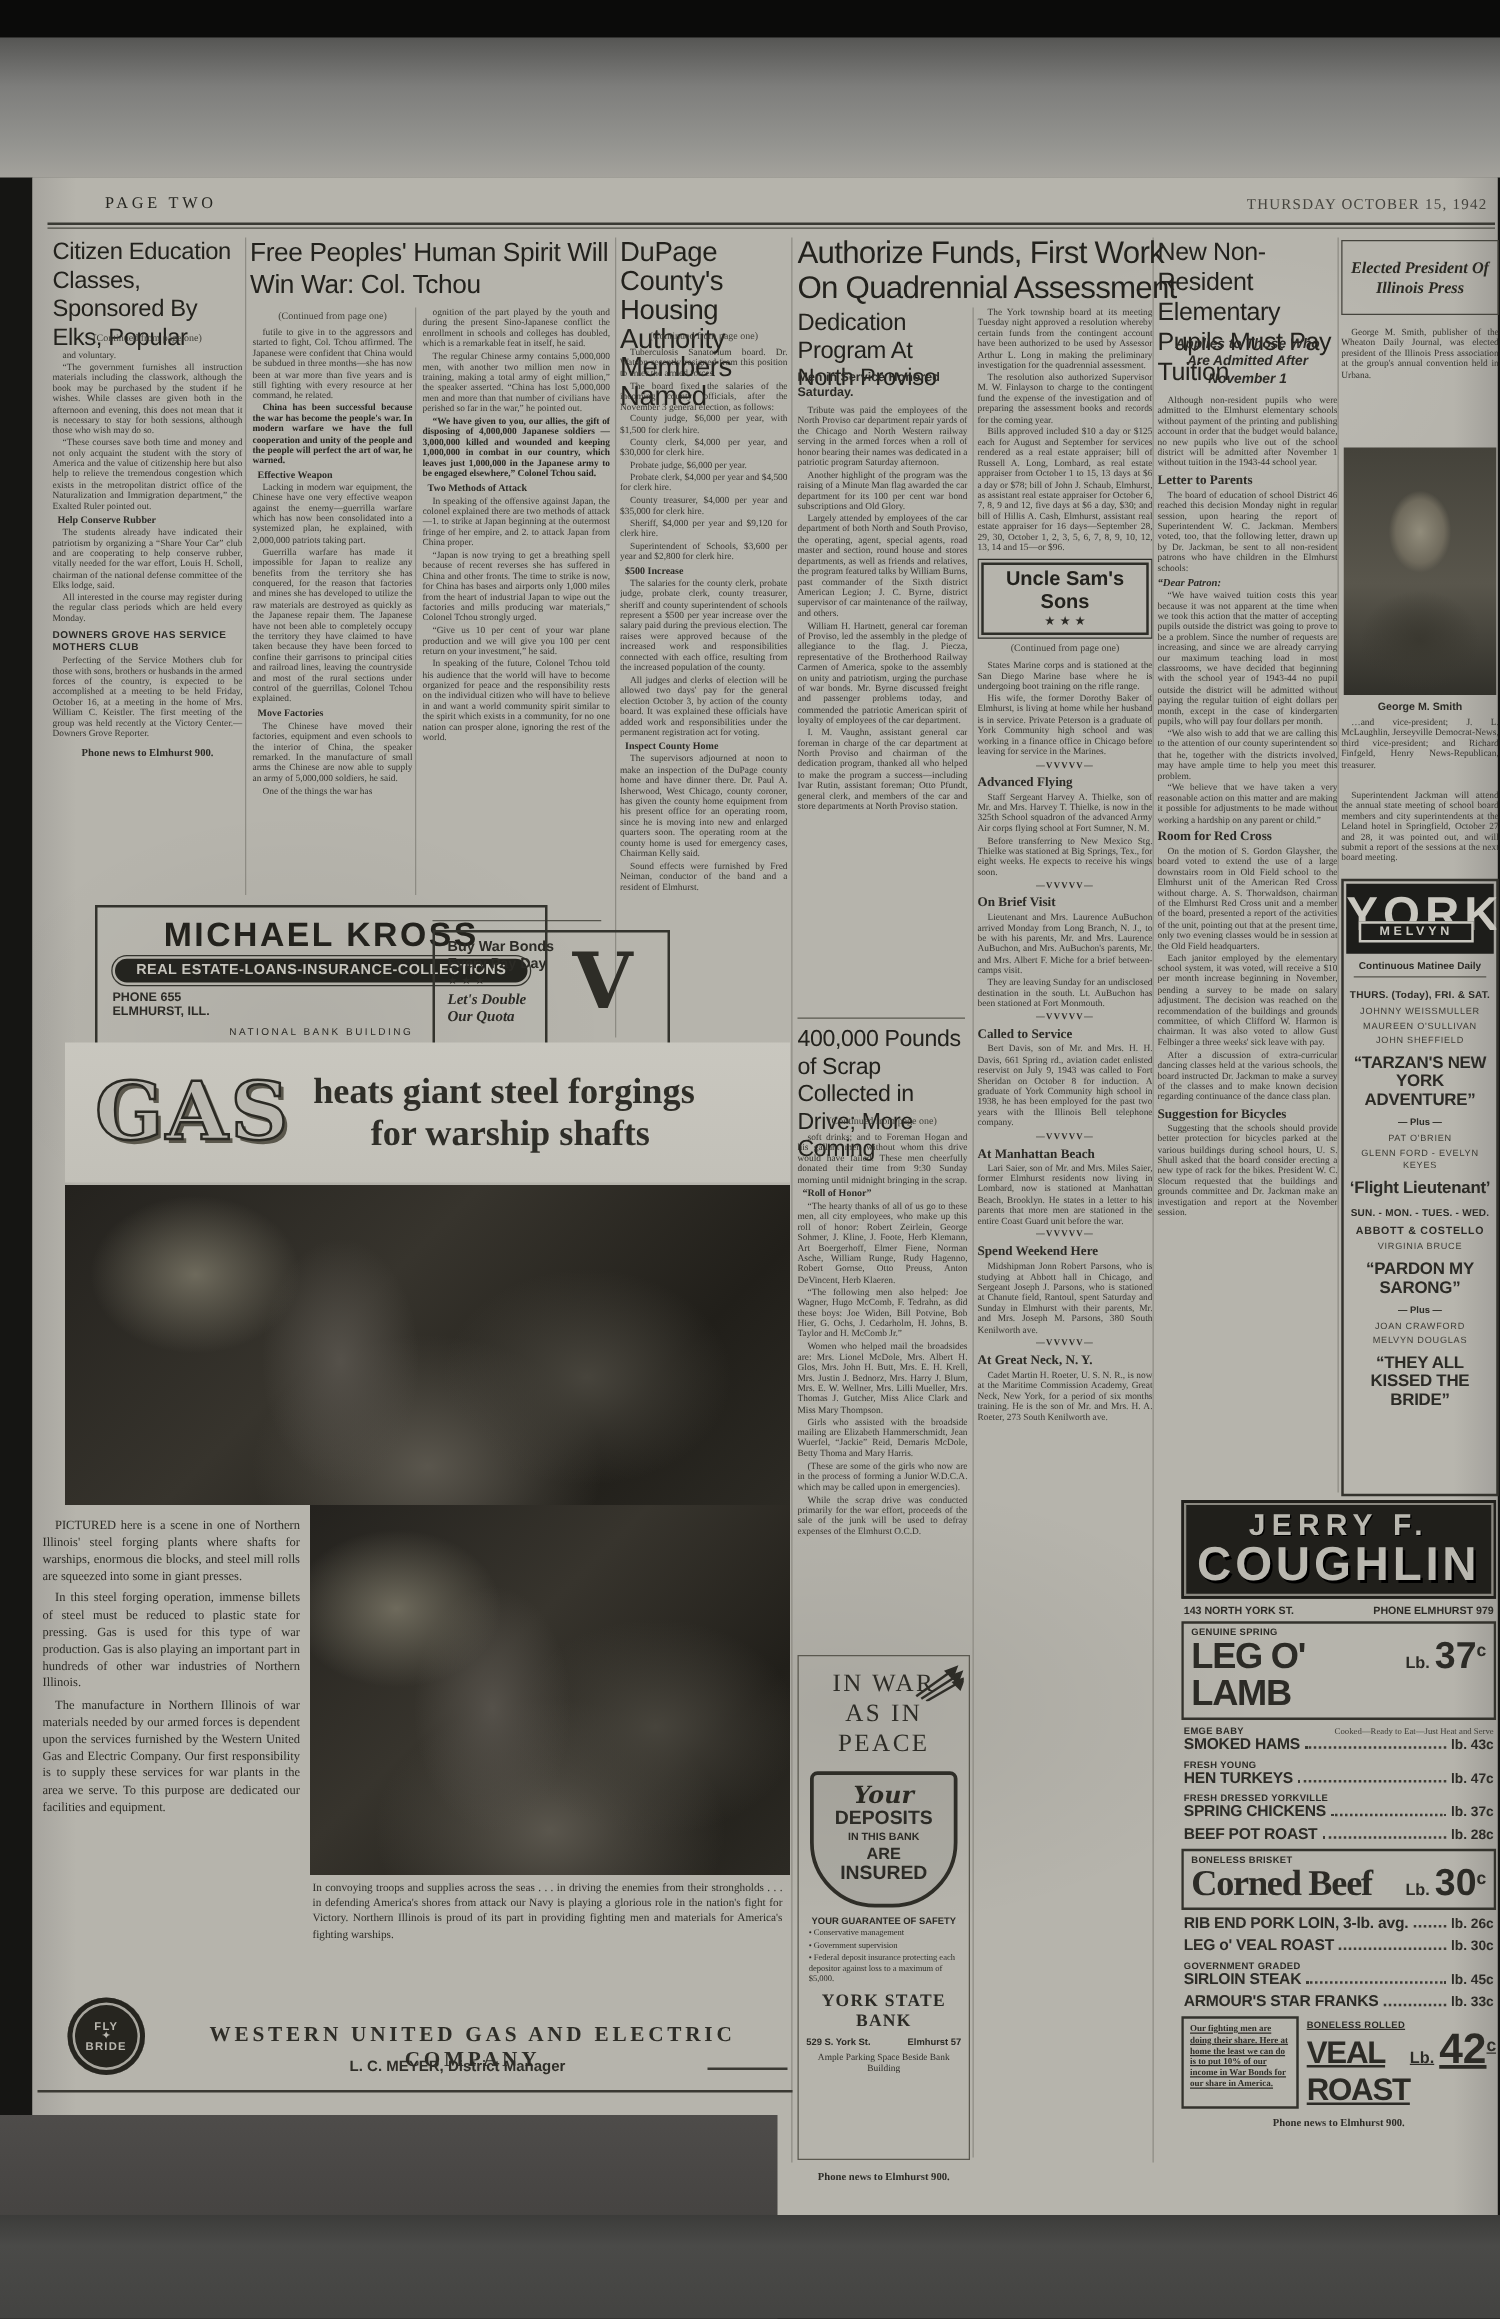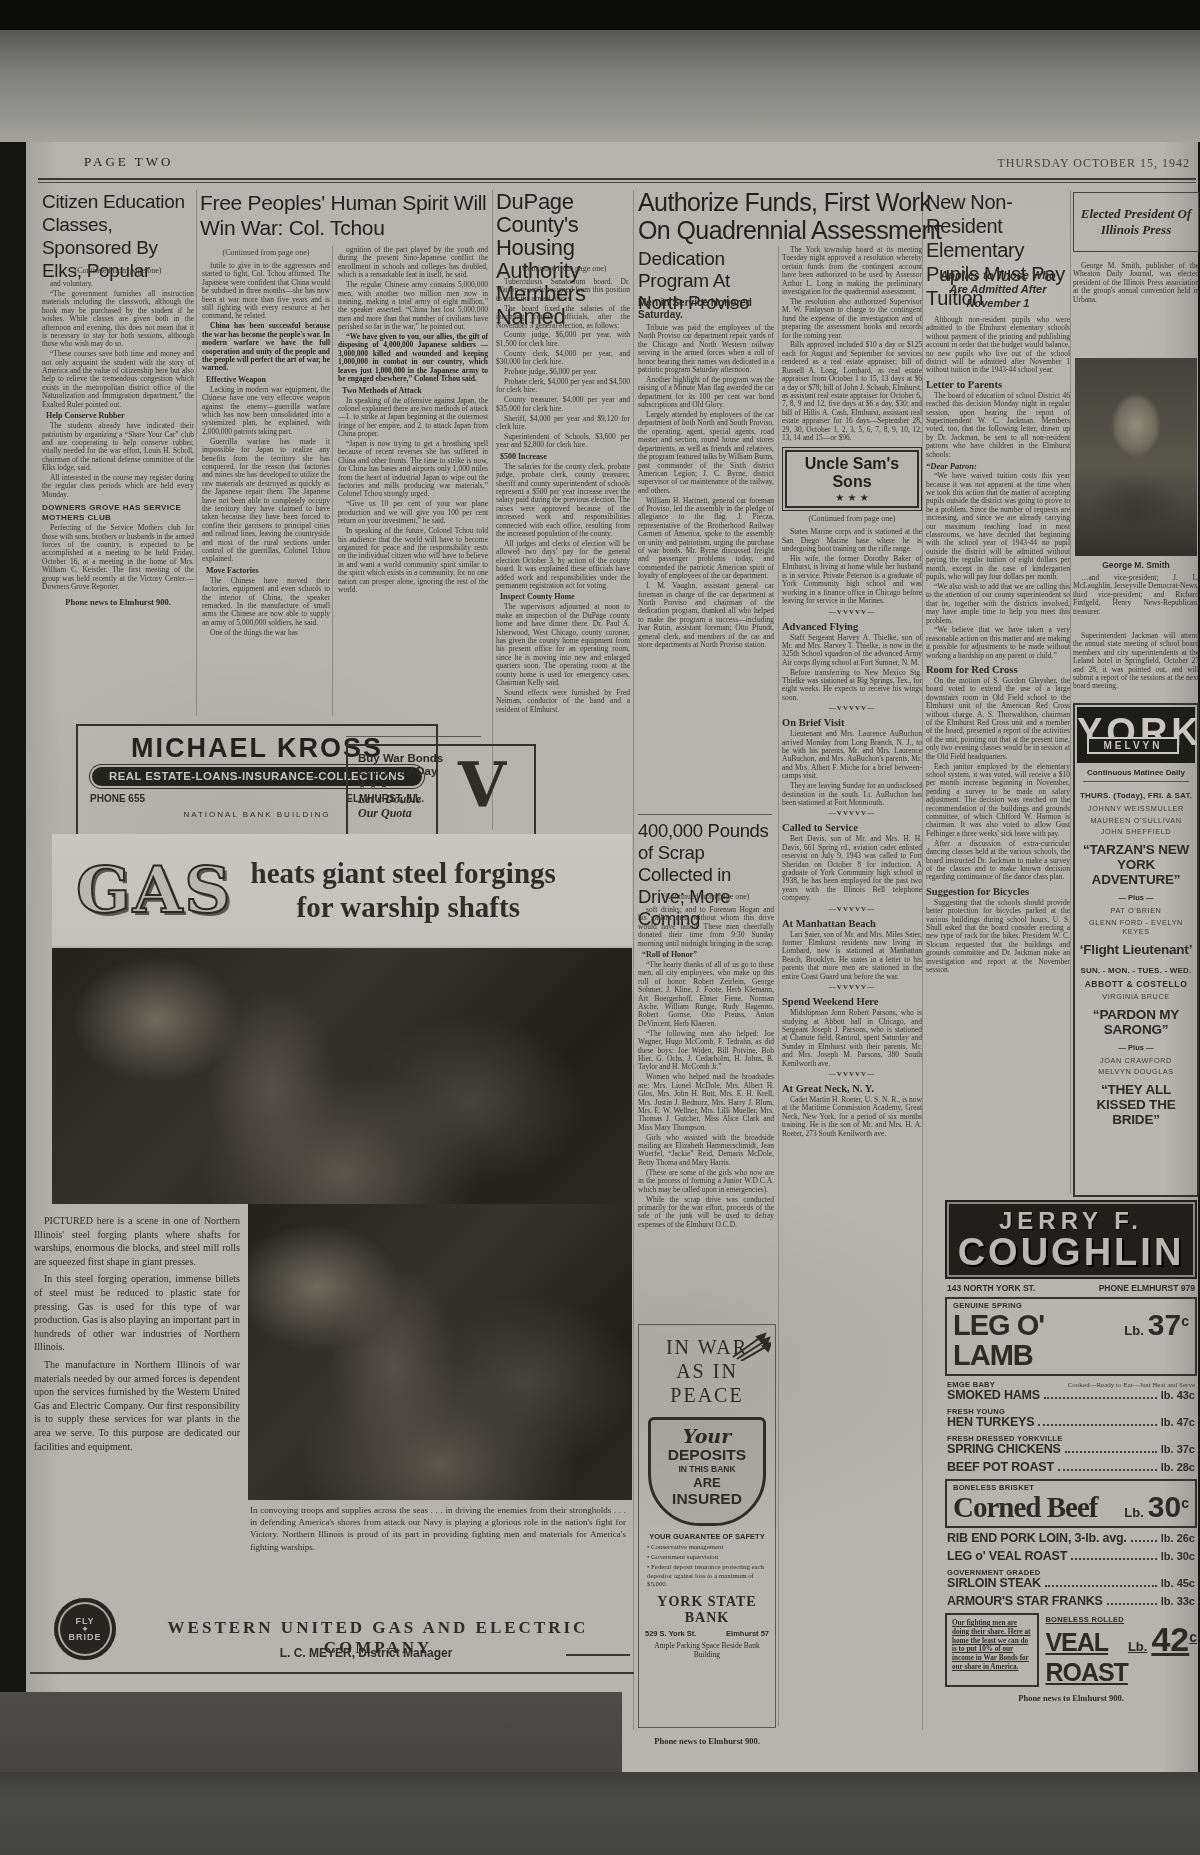--- a/index.html
+++ b/index.html
@@ -52,21 +52,21 @@
   .ubox-s{font:10px/12px "DejaVu Sans",sans-serif;margin-top:1px;}
 
   
   .kross{position:absolute;left:50px;top:582px;width:358px;height:110px;border:2px solid #33332d;
          padding-top:8px;background:rgba(255,255,255,.04);}
   .kr-name{font:bold 27px/28px "Liberation Sans",sans-serif;letter-spacing:2px;text-align:center;color:#23221d;}
   .kr-loz{margin:5px 14px 0;background:#24241f;color:#c6c4bc;border-radius:11px;
           padding:3px 6px;font:bold 11.5px/13px "Liberation Sans",sans-serif;letter-spacing:.4px;
           text-align:center;box-shadow:0 0 0 2px #b4b2aa,0 0 0 3px #33332d;}
   .kr-row{display:flex;justify-content:space-between;padding:0 12px;margin-top:7px;
-          font:bold 10px/11px "Liberation Sans",sans-serif;}
+          font:bold 10px/11px "Liberation Sans",sans-serif;flex-direction:column;}
   .kr-bldg{font:8px/9px "Liberation Sans",sans-serif;letter-spacing:2px;text-align:center;margin-top:6px;}
 
   
   .bonds{position:absolute;left:320px;top:602px;width:172px;height:92px;border:2px solid #33332d;
          display:flex;padding:6px 4px 2px 10px;}
   .bonds .txt{width:98px;}
   .bonds .t1{font:bold 11.5px/13px "Liberation Sans",sans-serif;}
   .bonds .st{font:9px/11px "DejaVu Sans",sans-serif;margin:2px 0;}
   .bonds .t2{font:italic bold 12px/13.5px "Liberation Serif",serif;}
   .vglyph{font:bold 62px/66px "DejaVu Serif",serif;color:#2e2d27;margin-left:2px;}
@@ -428,21 +428,21 @@
     <div class="gas-band">
       <div class="gas-word">GAS</div>
       <div class="gas-h">
         <div>heats giant steel forgings</div>
         <div class="ind">for warship shafts</div>
       </div>
     </div>
     <div class="photo" style="left:26px;top:806px;width:580px;height:256px"></div>
     <div class="photo" style="left:222px;top:1062px;width:384px;height:296px"></div>
     <div class="gas-text">
-      <p>PICTURED here is a scene in one of Northern Illinois' steel forging plants where shafts for warships, enormous die blocks, and steel mill rolls are squeezed first shape in giant presses.</p>
+      <p>PICTURED here is a scene in one of Northern Illinois' steel forging plants where shafts for warships, enormous die blocks, and steel mill rolls are squeezed into some in giant presses.</p>
       <p>In this steel forging operation, immense billets of steel must be reduced to plastic state for pressing. Gas is used for this type of war production. Gas is also playing an important part in hundreds of other war industries of Northern Illinois.</p>
       <p>The manufacture in Northern Illinois of war materials needed by our armed forces is dependent upon the services furnished by the Western United Gas and Electric Company. Our first responsibility is to supply these services for war plants in the area we serve. To this purpose are dedicated our facilities and equipment.</p>
     </div>
     <div class="gas-caption">In convoying troops and supplies across the seas . . . in driving the enemies from their strongholds . . . in defending America's shores from attack our Navy is playing a glorious role in the nation's fight for Victory. Northern Illinois is proud of its part in providing fighting men and materials for America's fighting warships.</div>
     <div class="roundel">
       <div class="rt">FLY</div>
       <div class="rw">✦</div>
       <div class="rt">BRIDE</div>
     </div>
     <div class="gas-co">WESTERN UNITED GAS AND ELECTRIC COMPANY</div>

